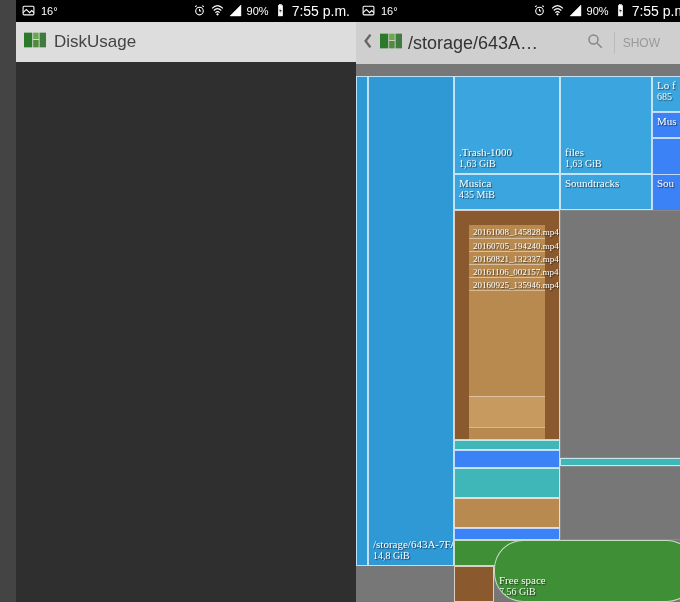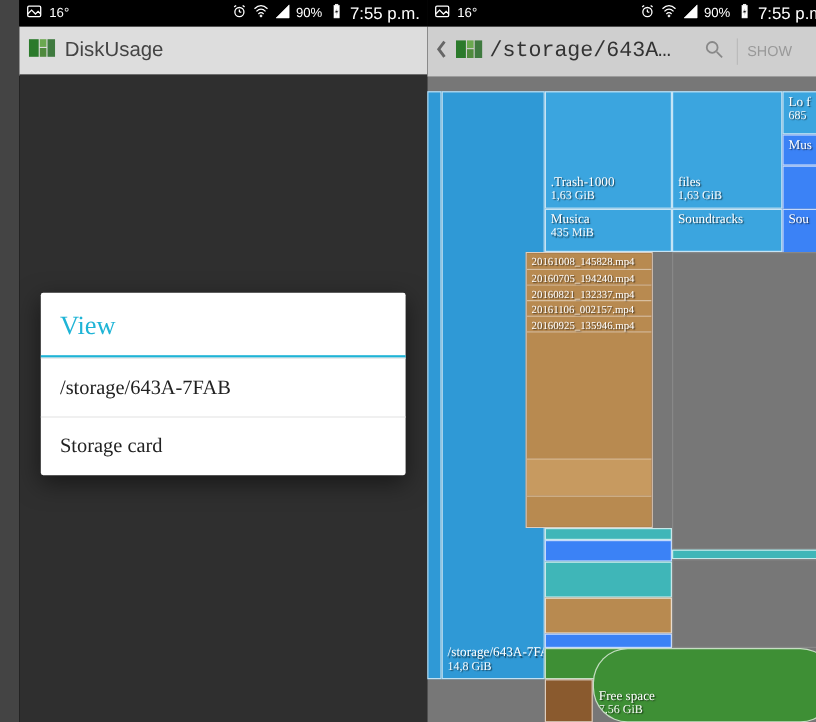--- a/index.html
+++ b/index.html
@@ -30,21 +30,21 @@
   .dialog{position:absolute;left:18px;right:18px;top:244px;background:#fff;border-radius:2px;box-shadow:0 6px 20px rgba(0,0,0,.5);}
   .dialog-title{color:#1fb4d6;font-family:"Comic Sans MS","Segoe Script",cursive;font-size:22px;padding:14px 16px 12px;}
   .dialog-divider{height:2px;background:#1fb4d6;margin:0 0;}
   .dialog-item{padding:14px 16px;font-family:"Comic Sans MS","Segoe Script",cursive;font-size:17px;color:#222;border-top:1px solid #e7e7e7;}
   .dialog-item:first-of-type{border-top:none;}
 
   
   .appbar-right{height:42px;background:#cfcfcf;display:flex;align-items:center;padding:0 6px;gap:6px;}
   .back-icon svg{width:12px;height:16px;fill:#555;}
   .du-logo-r svg{width:22px;height:16px;}
-  .path-title{font-family:Liberation Mono, monospace;font-size:18px;color:#333;flex:0 0 auto;white-space:nowrap;}
+  .path-title{font-family:Liberation Sans, sans-serif;font-size:18px;color:#333;flex:0 0 auto;white-space:nowrap;}
   .right-spacer{flex:1;}
   .search-icon svg{width:18px;height:18px;stroke:#888;fill:none;}
   .show-btn{font-size:12px;color:#999;padding:4px 8px;border-left:1px solid #bbb;margin-left:4px;}
   .overflow-icon{margin:0 6px;}
   .overflow-icon svg{width:4px;height:16px;fill:#999;}
 
   
   .treemap{position:absolute;top:64px;bottom:0;left:0;right:0;background:#777;font-family:"Comic Sans MS","Segoe Script",cursive;color:#fff;}
   .tm-block{position:absolute;box-sizing:border-box;border:1px solid rgba(255,255,255,.7);padding:2px 4px;overflow:hidden;}
   .tm-label{font-size:11px;line-height:12px;text-shadow:1px 1px 1px rgba(0,0,0,.6);white-space:nowrap;}
@@ -119,26 +119,20 @@
             <rect x="10" y="0" width="6" height="7" fill="#6aa84f"></rect>
             <rect x="10" y="8" width="6" height="8" fill="#4f8a3d"></rect>
             <rect x="17" y="0" width="7" height="16" fill="#3f7a3f"></rect>
           </svg>
       </span>
       <span class="du-title">DiskUsage</span>
     </div>
 
     <div class="left-body"></div>
 
-    <div class="dialog">
-      <div class="dialog-title">View</div>
-      <div class="dialog-divider"></div>
-      <div class="dialog-item">/storage/643A-7FAB</div>
-      <div class="dialog-item">Storage card</div>
-    </div>
   </div>
 
   <div class="phone right">
 
     <div class="statusbar">
       <div class="sb-left">
         <span class="sb-icon sb-img-icon">
           <svg viewBox="0 0 24 24">
               <rect x="2" y="4" width="20" height="16" rx="2" fill="none" stroke="#fff" stroke-width="2"></rect>
               <polyline points="2,16 8,10 14,16 18,12 22,16" fill="none" stroke="#fff" stroke-width="2"></polyline>
@@ -249,21 +243,21 @@
         <div class="tm-label">Musica</div>
         <div class="tm-sublabel">435 MiB</div>
       </div>
       <div class="tm-block c-blue2" style="left:204px;top:110px;width:92px;height:36px;">
         <div class="tm-label">Soundtracks</div>
       </div>
       <div class="tm-block c-blue3" style="left:296px;top:110px;width:44px;height:51px;">
         <div class="tm-label">Sou</div>
       </div>
 
-      <div class="tm-block c-brown" style="left:82px;top:146px;width:106px;height:230px;padding:0;overflow:hidden;font-family:Liberation Serif, serif;">
+      <div class="tm-block c-brown" style="left:98px;top:146px;width:106px;height:230px;padding:14px;overflow:hidden;font-family:Liberation Serif, serif;">
         <div class="tm-file c-tan" style="border-top:none;">20161008_145828.mp4</div>
         <div class="tm-file c-tan">20160705_194240.mp4</div>
         <div class="tm-file c-tan">20160821_132337.mp4</div>
         <div class="tm-file c-tan">20161106_002157.mp4</div>
         <div class="tm-file c-tan">20160925_135946.mp4</div>
         <div style="background:#b88a50;height:105px;border-top:1px solid rgba(255,255,255,.4);"></div>
         <div style="background:#c79a60;height:30px;border-top:1px solid rgba(255,255,255,.4);"></div>
         <div style="background:#b88a50;height:30px;border-top:1px solid rgba(255,255,255,.4);"></div>
       </div>
 

